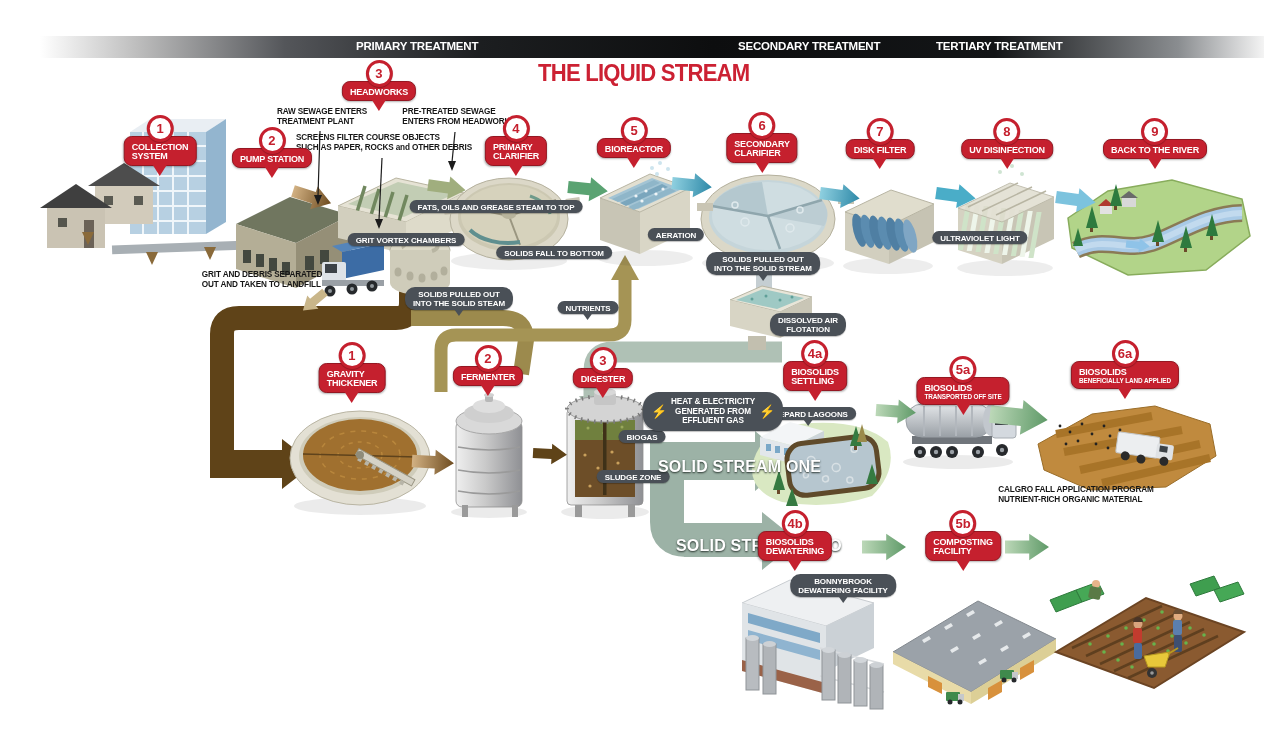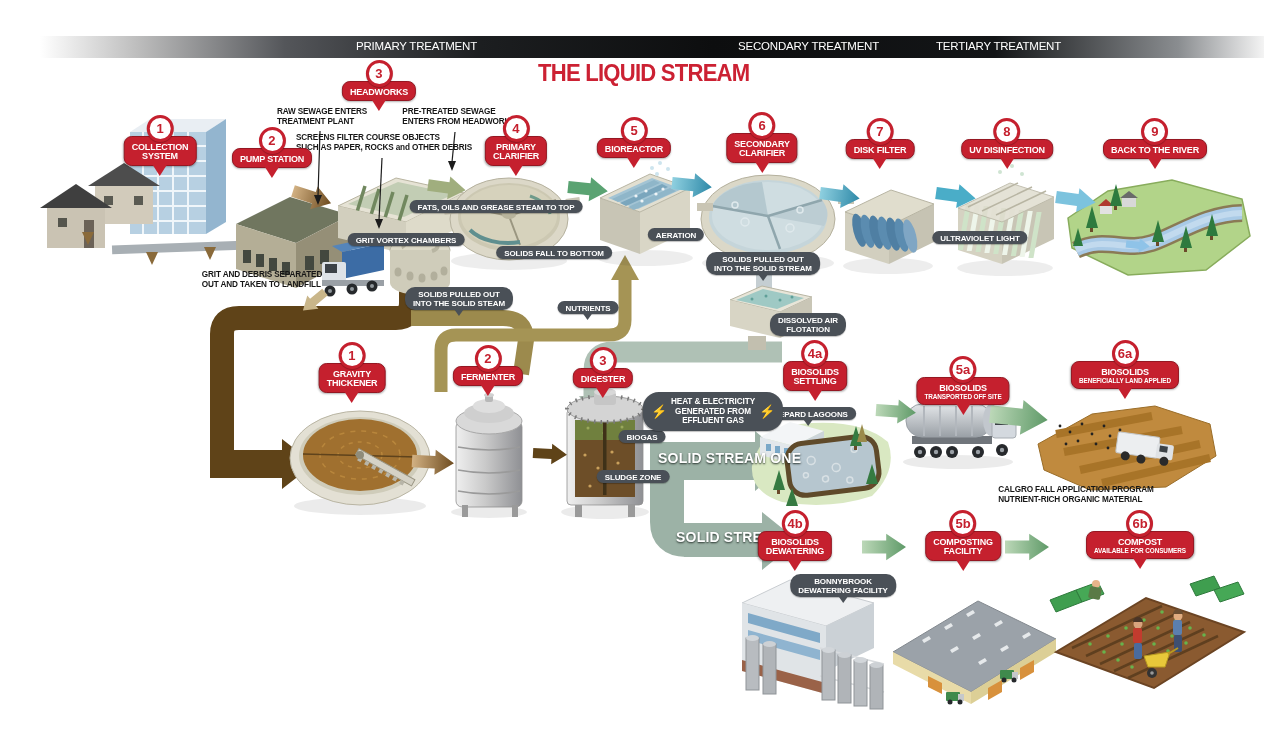--- a/index.html
+++ b/index.html
@@ -4,56 +4,56 @@
 <style>
   html,body{margin:0;padding:0;background:#fff;}
   #canvas{position:relative;width:1264px;height:738px;overflow:hidden;background:#fff;
           font-family:"Liberation Sans", sans-serif;}
   #art{position:absolute;left:0;top:0;z-index:1;}
   .layer{position:absolute;left:0;top:0;width:100%;height:100%;z-index:2;pointer-events:none;}
 
   
   .phasebar{position:absolute;left:40px;top:36px;width:1224px;height:22px;
     background:linear-gradient(90deg,#ffffff 0%,#bdbdbd 8%,#54565a 20%,#1c1e20 36%,#0d0e0f 55%,#131517 78%,#8a8d90 93%,#f4f4f4 100%);}
-  .phase{position:absolute;top:40px;color:#fff;font-size:11.5px;font-weight:normal;letter-spacing:-0.2px;white-space:nowrap;}
+  .phase{position:absolute;top:40px;color:#fff;font-size:11.5px;font-weight:bold;letter-spacing:-0.2px;white-space:nowrap;}
 
   
   .title-liquid{position:absolute;left:538px;top:60px;color:#cc2133;font-size:23px;font-weight:bold;
     letter-spacing:-0.8px;white-space:nowrap;transform:scaleX(.96);transform-origin:left top;}
   .title-solid{position:absolute;left:78px;top:422px;width:128px;text-align:right;color:#cc2133;
     font-size:21px;font-weight:bold;letter-spacing:-0.8px;line-height:0.98;white-space:pre-line;}
 
   
   .badge{position:absolute;display:flex;flex-direction:column;align-items:center;transform:translateX(-50%);z-index:4;}
   .badge-circle{width:21px;height:21px;border-radius:50%;background:#fff;border:3px solid #c5202e;
     color:#c5202e;font-size:13px;font-weight:bold;display:flex;align-items:center;justify-content:center;
     z-index:2;margin-bottom:-6px;box-shadow:0 1px 1px rgba(0,0,0,.25);}
   .badge-label{background:#c5202e;border:1px solid #951722;color:#fff;border-radius:8px;
-    padding:6px 7px 3px;text-align:center;box-shadow:0 1px 2px rgba(0,0,0,.3);}
+    padding:6px 7px 3px;box-shadow:0 1px 2px rgba(0,0,0,.3);}
   .bl{display:block;font-size:9px;font-weight:bold;line-height:1.05;white-space:pre-line;letter-spacing:-0.2px;}
   .bs{display:block;font-size:6.4px;font-weight:bold;line-height:1.15;letter-spacing:-0.1px;}
   .badge-tail{width:0;height:0;border-left:7px solid transparent;border-right:7px solid transparent;
     border-top:11px solid #c5202e;margin-top:-1px;}
 
   
   .pill{position:absolute;transform:translateX(-50%);background:#4a5057;color:#fff;border-radius:10px;
     padding:2.5px 8px 1.5px;font-size:8px;font-weight:bold;text-align:center;line-height:1.18;
     white-space:pre-line;letter-spacing:-0.1px;box-shadow:0 1px 1px rgba(0,0,0,.25);z-index:3;}
   .pill.td::after{content:"";position:absolute;left:50%;bottom:-6px;transform:translateX(-50%);
     width:0;height:0;border-left:5px solid transparent;border-right:5px solid transparent;border-top:7px solid #4a5057;}
   .pill.heat{display:flex;align-items:center;gap:4px;border-radius:16px;padding:5px 8px;font-size:8.2px;}
   .bolt{color:#f5d327;font-size:13px;line-height:1;}
 
   
   .note{position:absolute;transform:translateX(-50%);text-align:left;color:#161616;
     font-size:8.2px;font-weight:bold;line-height:1.2;white-space:pre-line;letter-spacing:-0.15px;z-index:3;}
 
   
-  .slabel{position:absolute;color:#fff;font-size:14px;font-weight:bold;letter-spacing:.2px;
-    text-shadow:0 1px 2px rgba(30,40,35,.95);white-space:nowrap;z-index:3;}
+  .slabel{position:absolute;color:#fff;font-size:16px;font-weight:bold;letter-spacing:.2px;
+    text-shadow:0 1px 2px rgba(30,40,35,.95);white-space:nowrap;z-index:3;margin-top:8px;}
 </style>
 </head>
 <body>
 
 <div id="canvas">
 
 <svg id="art" width="1264" height="738" viewBox="0 0 1264 738">
 <defs>
   <linearGradient id="gSteel" x1="0" y1="0" x2="1" y2="0">
     <stop offset="0" stop-color="#efefef"></stop>
@@ -818,30 +818,20 @@
     <div class="badge-circle">
           <span>5b</span>
         </div>
     <div class="badge-label">
           <span class="bl">COMPOSTING
 FACILITY</span>
           <span class="bs"></span>
         </div>
     <div class="badge-tail"></div>
   </div>
-  <div class="badge" style="left:1140px;top:510px">
-    <div class="badge-circle">
-          <span>6b</span>
-        </div>
-    <div class="badge-label">
-          <span class="bl">COMPOST</span>
-          <span class="bs">AVAILABLE FOR CONSUMERS</span>
-        </div>
-    <div class="badge-tail"></div>
-  </div>
 
   <div class="pill" style="left:406px;top:233px">GRIT VORTEX CHAMBERS</div>
   <div class="pill" style="left:496px;top:200px">FATS, OILS AND GREASE STEAM TO TOP</div>
   <div class="pill" style="left:554px;top:246px">SOLIDS FALL TO BOTTOM</div>
   <div class="pill td" style="left:459px;top:287px">SOLIDS PULLED OUT
 INTO THE SOLID STEAM</div>
   <div class="pill" style="left:676px;top:228px">AERATION</div>
   <div class="pill td" style="left:588px;top:301px">NUTRIENTS</div>
   <div class="pill td" style="left:763px;top:252px">SOLIDS PULLED OUT
 INTO THE SOLID STREAM</div>

